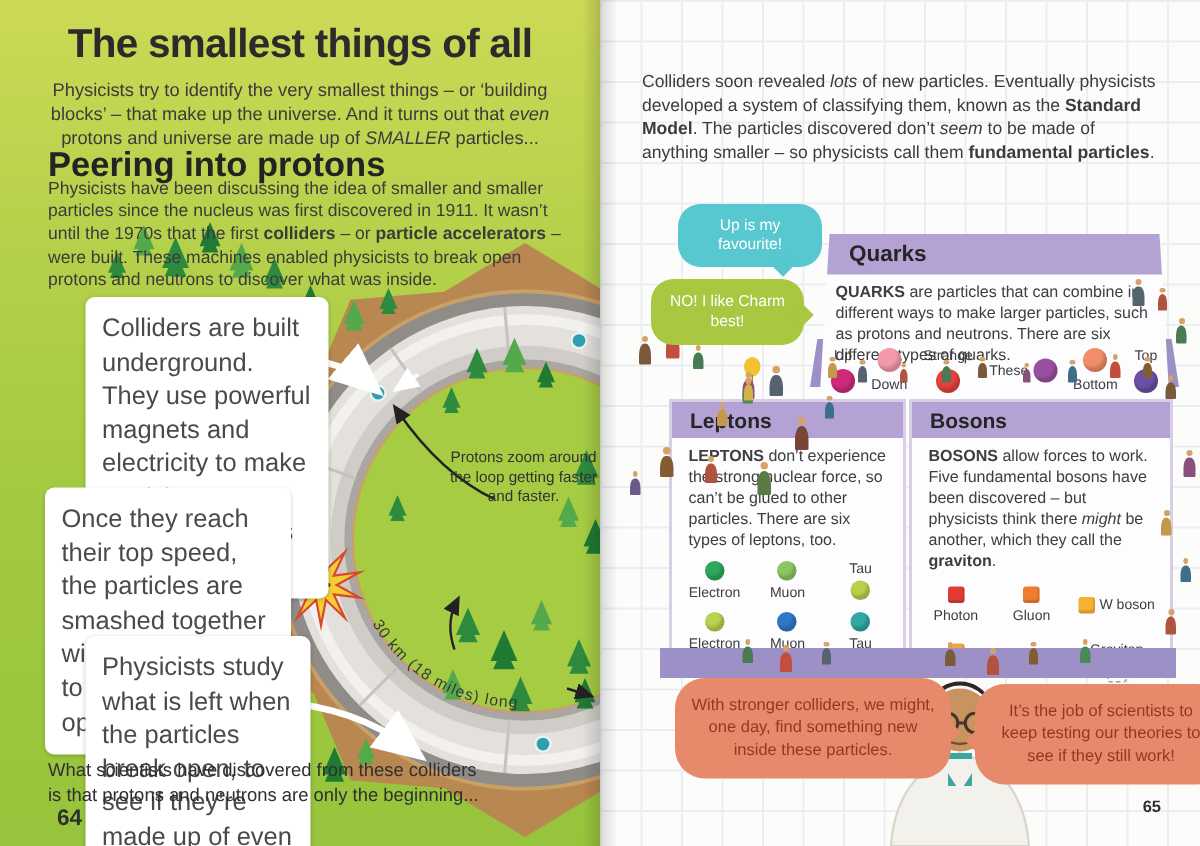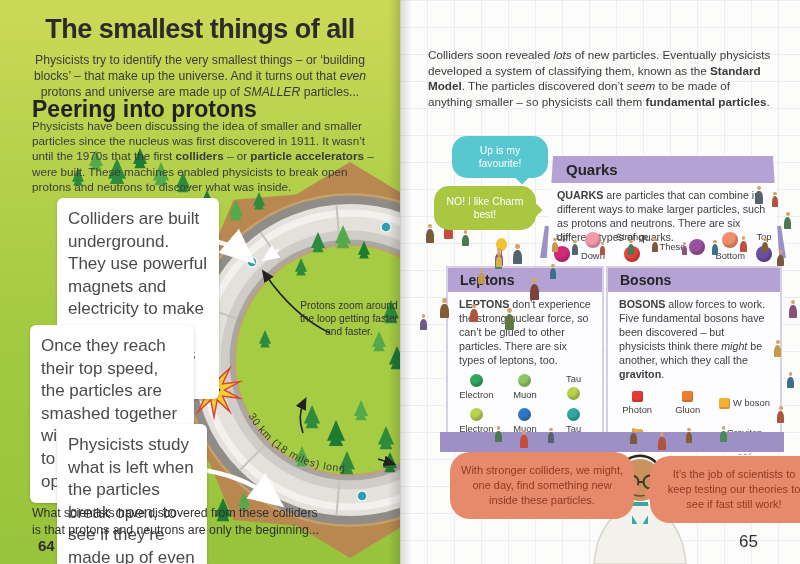--- a/index.html
+++ b/index.html
@@ -72,21 +72,21 @@
   .bubble .tail{position:absolute;width:12px;height:12px;transform:rotate(45deg);}
   #bubble-up{left:52px;top:136px;width:84px;padding:8px 6px;background:#57c7d0;color:#fff;font-size:10.4px;line-height:1.25;}
   #bubble-up .tail{background:#57c7d0;bottom:-4px;right:20px;}
   #bubble-charm{left:34px;top:186px;width:90px;padding:9px 6px;background:#a9c740;color:#fff;font-size:10.4px;line-height:1.25;}
   #bubble-charm .tail{background:#a9c740;right:-4px;top:18px;}
   #bubble-colliders{left:50px;top:452px;width:164px;padding:11px 10px;background:#e78a6b;color:#8f3a22;font-size:11px;line-height:1.35;border-radius:20px;}
   #bubble-colliders .tail{background:#e78a6b;right:-4px;top:30px;}
   #bubble-theories{left:250px;top:456px;width:148px;padding:11px 10px;background:#e78a6b;color:#8f3a22;font-size:11px;line-height:1.35;border-radius:20px;}
   #bubble-theories .tail{background:#e78a6b;left:-4px;top:32px;}
 
-  #page-num-right{position:absolute;right:42px;top:532px;font-size:17px;font-weight:normal;color:#2f2f2f;z-index:6;}
+  #page-num-right{position:absolute;right:26px;top:532px;font-size:11px;font-weight:bold;color:#2f2f2f;z-index:6;}
 
   .person{position:absolute;z-index:3;}
   .person .phead{width:55%;height:24%;border-radius:50%;background:#d7a267;margin:0 auto 1px;}
   .person .pbody{width:100%;height:74%;border-radius:45% 45% 10% 10% / 55% 55% 8% 8%;}
   #balloon{position:absolute;left:96px;top:238px;width:11px;height:13px;border-radius:50%;background:#f2c233;z-index:3;}
   #balloon:after{content:"";position:absolute;left:5px;top:12px;width:1px;height:14px;background:#9a8a4a;}
 
   #scientist{position:absolute;left:182px;top:436px;width:116px;height:128px;z-index:5;}
 
   #gutter{position:absolute;left:388px;top:0;width:24px;height:564px;z-index:9;pointer-events:none;
@@ -351,21 +351,21 @@
     </div>
 
     <div id="leptons-platform"></div>
     <div id="bosons-platform"></div>
 
     <div id="bubble-colliders" class="bubble">
       <span>With stronger colliders, we might, one day, find something new inside these particles.</span>
       <span class="tail"></span>
     </div>
     <div id="bubble-theories" class="bubble">
-      <span>It’s the job of scientists to keep testing our theories to see if fast still work!</span>
+      <span>It’s the job of scientists to keep testing our theories to see if they still work!</span>
       <span class="tail"></span>
     </div>
 
     <svg id="scientist" viewBox="0 0 116 128">
       <path d="M58 128 L12 128 C14 98 28 74 58 66 C88 74 102 98 104 128 Z" fill="#f3f1ec" stroke="#d9d5cc" stroke-width="1.5"></path>
       <rect x="50" y="66" width="16" height="22" fill="#3aa7a0"></rect>
       <path d="M44 70 L58 92 L72 70 Z" fill="#f3f1ec"></path>
       <circle cx="58" cy="44" r="21" fill="#c9935f"></circle>
       <path d="M37 42 A21 21 0 0 1 79 42 L79 32 A23 23 0 0 0 37 32 Z" fill="#2e2620"></path>
       <circle cx="50" cy="46" r="6.5" fill="none" stroke="#463526" stroke-width="2"></circle>

